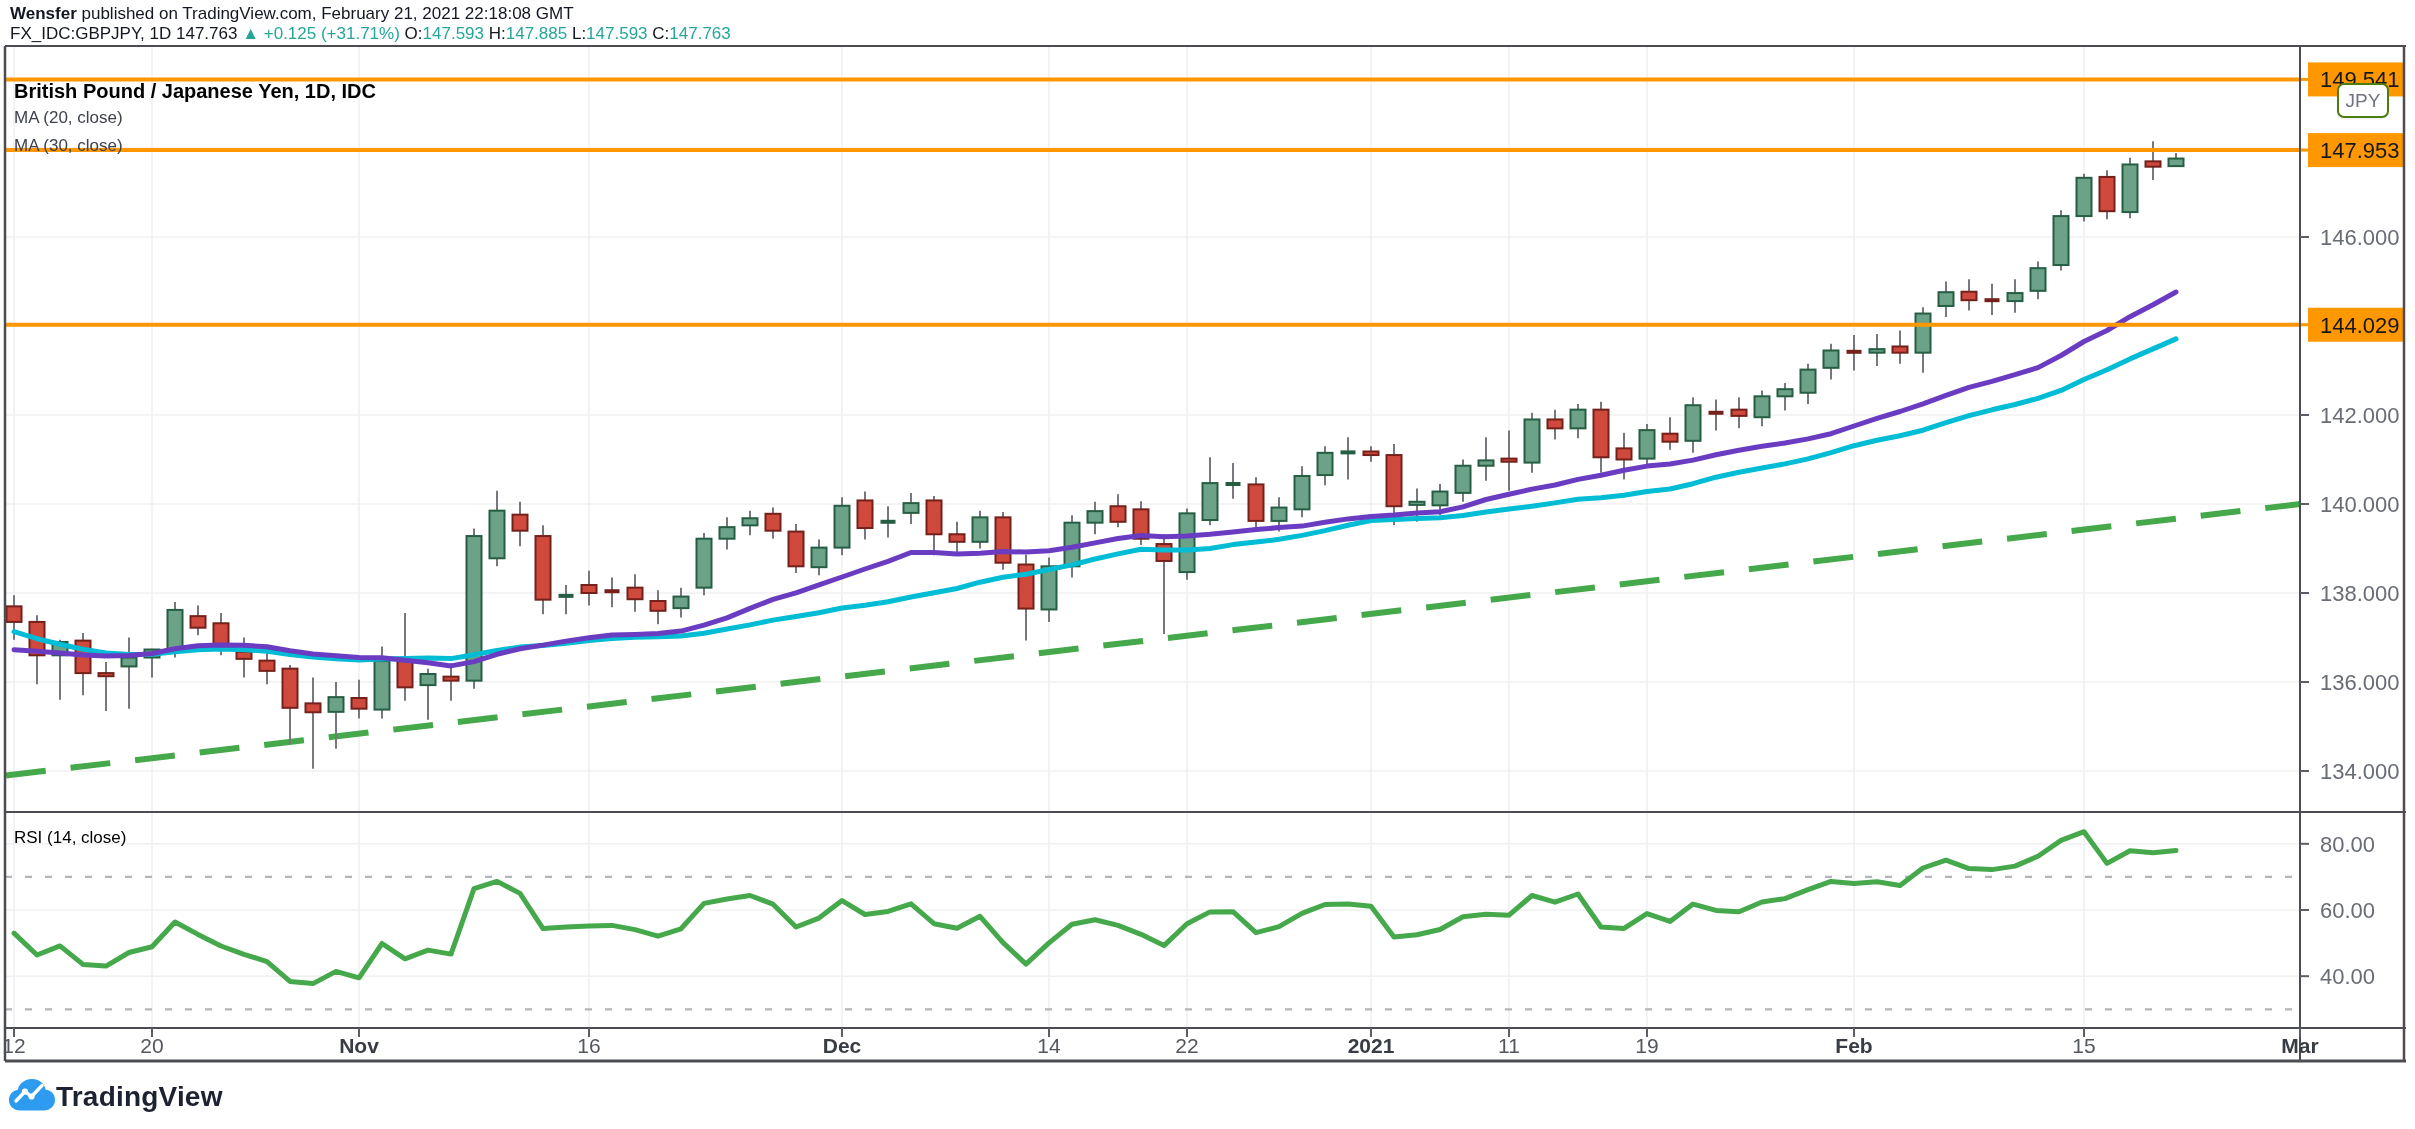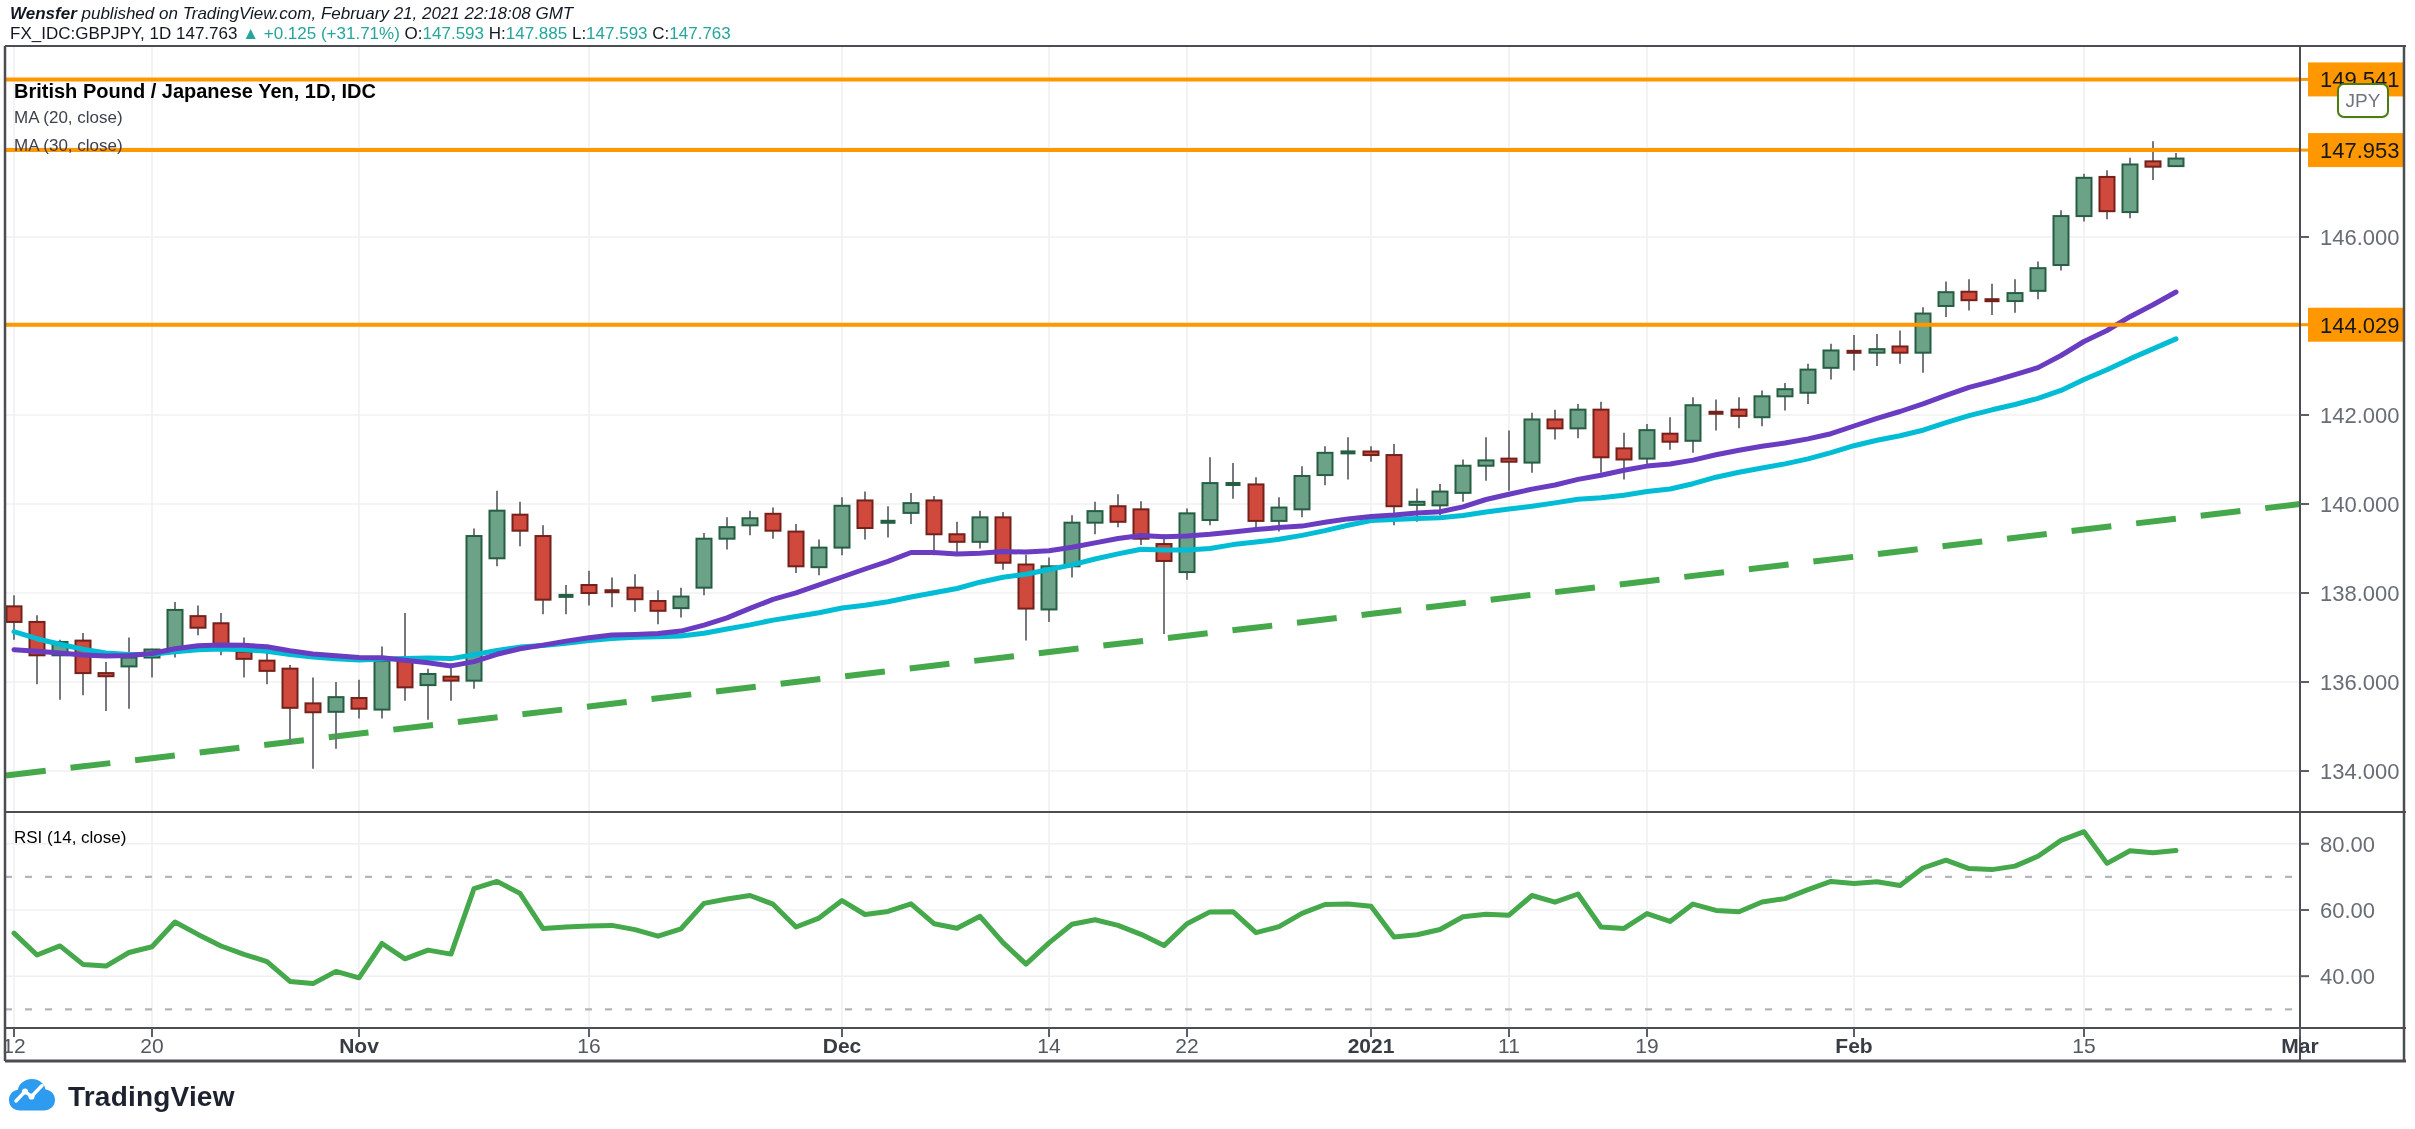--- a/index.html
+++ b/index.html
@@ -1,30 +1,30 @@
 <!DOCTYPE html>
 <html><head>
 <meta charset="utf-8">
 <style>
   html,body{margin:0;padding:0;background:#fff;}
   .stage{position:relative;width:2415px;height:1129px;background:#ffffff;overflow:hidden;
          font-family:"Liberation Sans",sans-serif;}
   .abs{position:absolute;}
-  .pub-line{left:10px;top:4px;font-size:17px;color:#131722;font-style:italic;}
+  .pub-line{left:10px;top:4px;font-size:17px;color:#131722;}
   .pub-line .author{font-weight:bold;}
   .sym-line{left:10px;top:24px;font-size:17px;color:#131722;white-space:nowrap;}
   .b{font-weight:normal;}
   .teal{color:#26a69a;}
   .legend-title{left:14px;top:80px;font-size:20px;font-weight:600;color:#000000;}
   .legend-ma{left:14px;font-size:17px;color:#3e424c;}
   .rsi-label{left:14px;top:828px;font-size:17px;color:#000000;}
   .jpy-btn{left:2337px;top:83px;width:48px;height:31px;background:#ffffff;border:2px solid #4d7c0f;
            border-radius:7px;color:#70747f;font-size:19px;display:flex;align-items:center;
            justify-content:center;box-shadow:0 1px 2px rgba(0,0,0,0.08);z-index:5;}
-  .logo-row{left:8px;top:1077px;display:flex;align-items:center;gap:12px;}
+  .logo-row{left:8px;top:1077px;display:flex;align-items:center;}
   .logo-text{font-size:28px;font-weight:600;color:#1d2230;letter-spacing:0.2px;}
   svg text{font-family:"Liberation Sans",sans-serif;}
 </style>
 </head>
 <body>
 
 <div class="stage">
 
   <div class="abs pub-line">
     <span class="author">Wensfer</span><span> published on TradingView.com, February 21, 2021 22:18:08 GMT</span>

